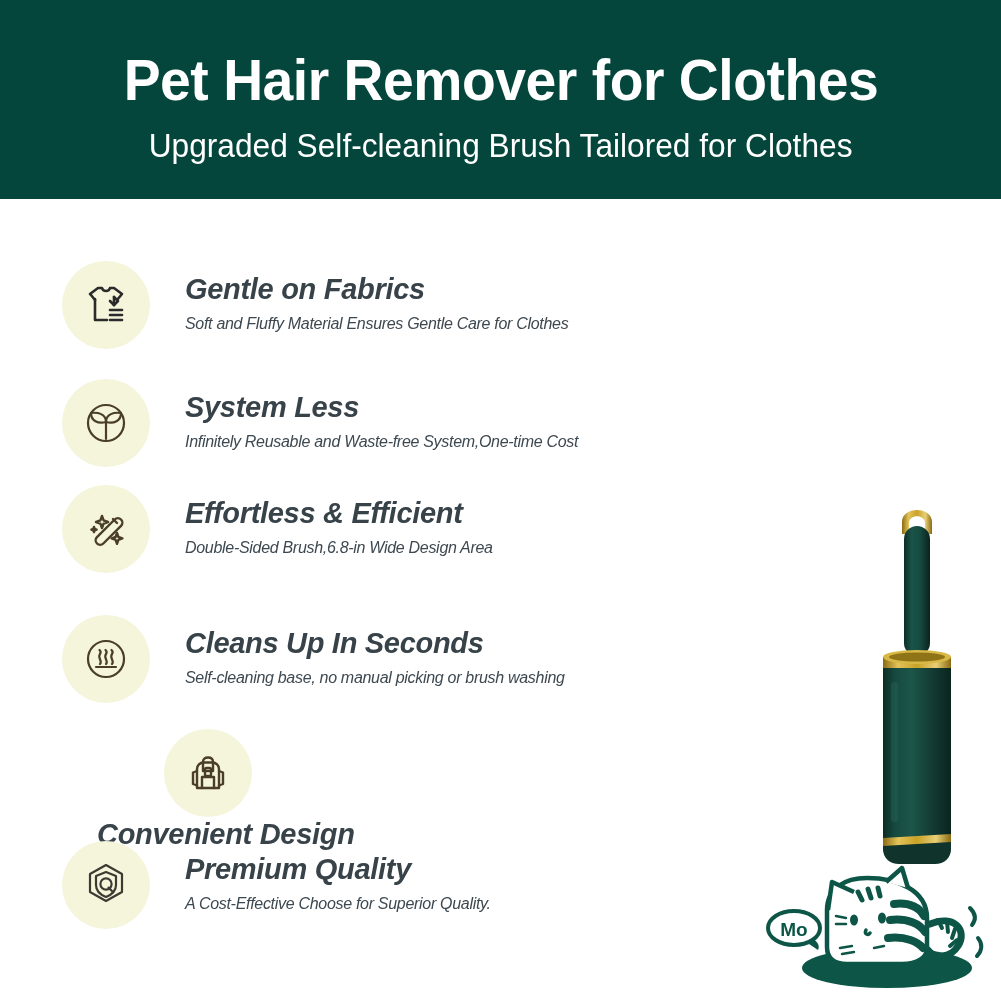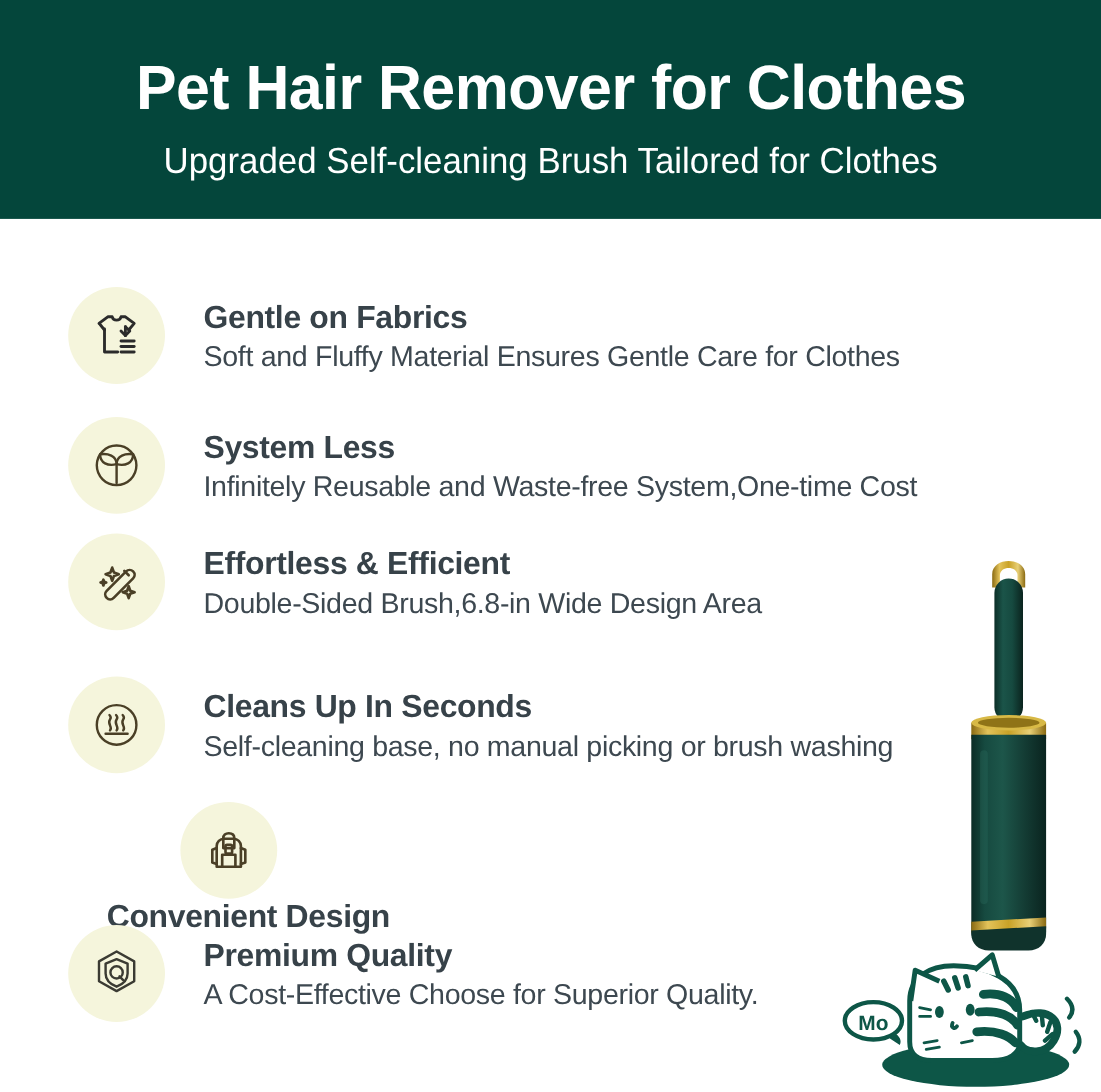--- a/index.html
+++ b/index.html
@@ -67,20 +67,21 @@
     width: 1001px;
     height: 794px;
   }
 
   .feature-row {
     position: absolute;
     left: 62px;
     display: flex;
     align-items: center;
     height: 96px;
+    font-style: italic;
   }
 
   .feature-row.r0 { top: 58px; }
   .feature-row.r1 { top: 176px; }
   .feature-row.r2 { top: 282px; }
   .feature-row.r3 { top: 412px; }
   .feature-row.r4 { top: 530px; flex-direction: column; }
   .feature-row.r5 { top: 638px; }
 
   .icon-badge {
@@ -112,21 +113,21 @@
     font-size: 29px;
     line-height: 34px;
     letter-spacing: -0.3px;
     white-space: nowrap;
   }
 
   .feature-desc {
     color: #3d4850;
     font-family: "Liberation Sans", sans-serif;
     font-weight: normal;
-    font-size: 26px;
+    font-size: 16px;
     line-height: 30px;
     letter-spacing: -0.3px;
     margin-top: 3px;
     white-space: nowrap;
   }
 
   
   .product {
     position: absolute;
     left: 855px;

